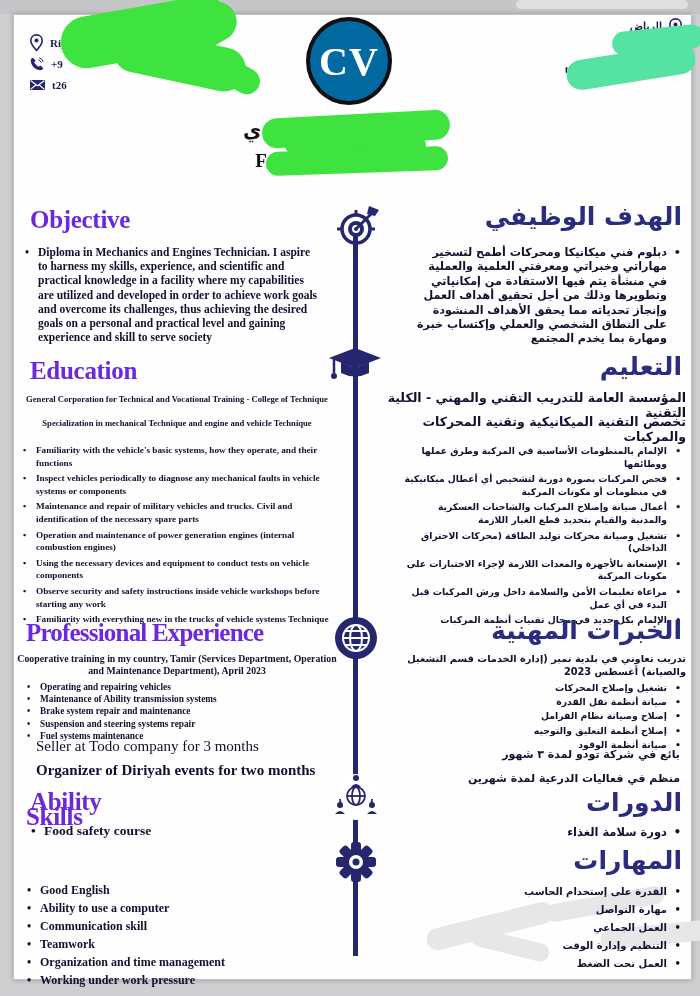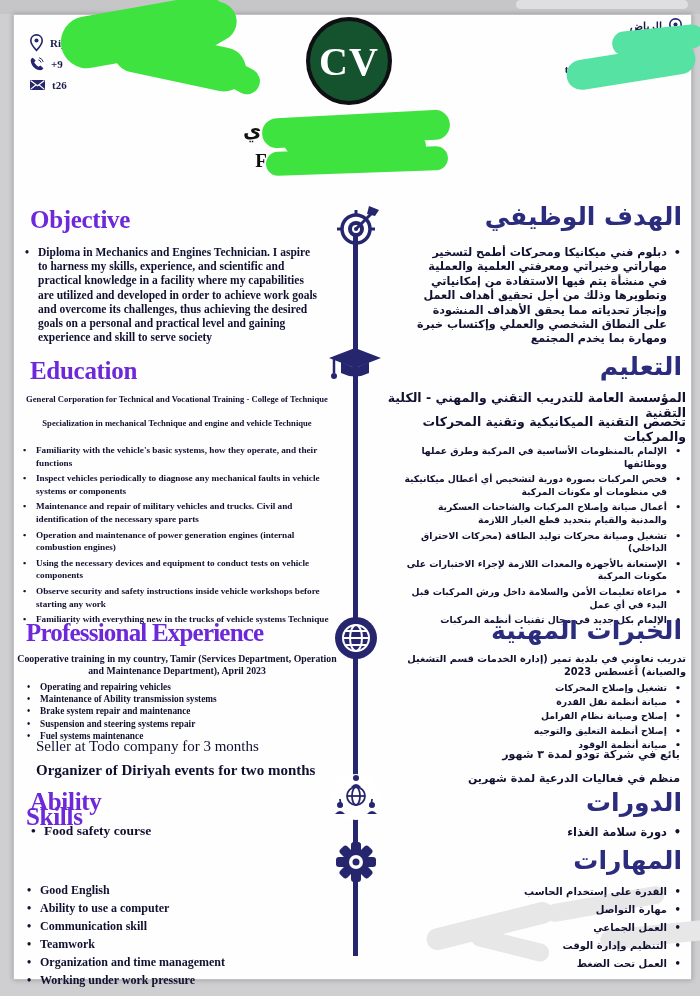--- a/index.html
+++ b/index.html
@@ -18,21 +18,21 @@
   
   .contact-col{position:absolute;z-index:2;font-weight:bold;color:#1b1b4d;font-size:11px;}
   .contact-row{display:flex;align-items:center;gap:7px;height:21px;}
   .contacts-left{left:30px;top:32px;text-align:right;}
   .contacts-right{right:18px;top:16px;}
   .contacts-right .contact-row{justify-content:flex-end;}
   .icon{display:inline-flex;align-items:center;}
   .email-gap{display:inline-block;width:52px;}
   .cv-circle{
     position:absolute;left:306px;top:17px;width:86px;height:88px;z-index:3;
-    border-radius:50%;background:#14532d;border:4px solid #0f0f14;box-sizing:border-box;
+    border-radius:50%;background:#0369a1;border:4px solid #0f0f14;box-sizing:border-box;
     display:flex;align-items:center;justify-content:center;
     color:#fff;font:bold 40px "Liberation Serif",serif;letter-spacing:1px;
   }
   .name-ar{position:absolute;left:243px;top:118px;z-index:2;font:bold 20px "DejaVu Sans",sans-serif;color:#111;}
   .name-en{position:absolute;left:0;top:150px;width:700px;z-index:2;text-align:center;
     font:bold 19px "Liberation Serif",serif;color:#0e0e0e;letter-spacing:.4px;}
   
   .scrib{position:absolute;z-index:5;border-radius:26px;}
   .green{background:#3fe33f;}
   .mint{background:#55e2a3;}

